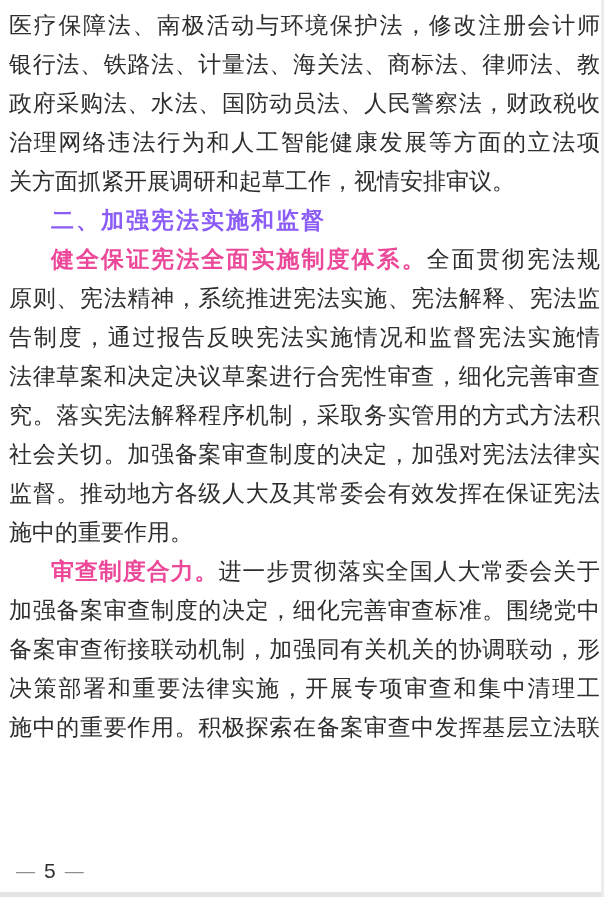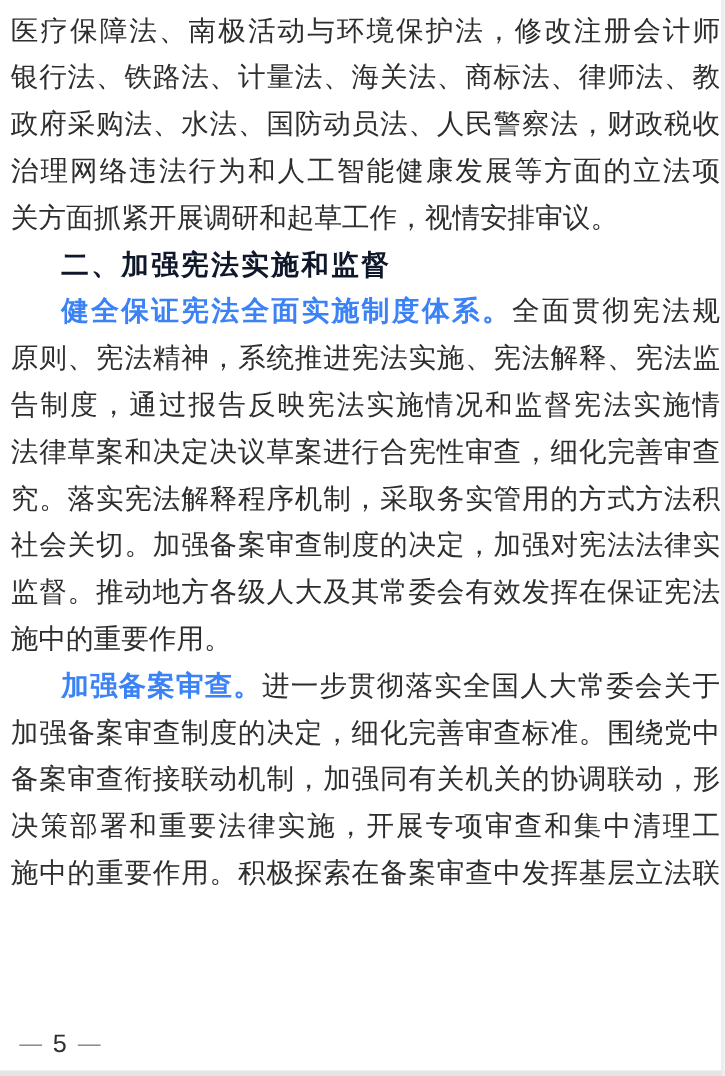--- a/index.html
+++ b/index.html
@@ -35,26 +35,26 @@
     text-align: justify;
     text-align-last: justify;
     text-justify: inter-character;
   }
   .indent {
     padding-left: 42px;
   }
   .heading {
     font-family: "Liberation Sans", sans-serif;
     font-weight: bold;
-    color: #0f172a;
+    color: #8b5cf6;
     letter-spacing: 2px;
   }
   .lead {
     font-weight: bold;
-    color: #3b82f6;
+    color: #ec4899;
   }
   .page-number {
     position: absolute;
     left: 16px;
     top: 856px;
     height: 30px;
     display: flex;
     align-items: center;
     gap: 9px;
     font-family: "Liberation Sans", sans-serif;
@@ -99,21 +99,21 @@
 
     <p class="line fill indent"><span class="lead">健全保证宪法全面实施制度体系。</span><span>全面贯彻宪法规定、宪法</span></p>
     <p class="line fill">原则、宪法精神，系统推进宪法实施、宪法解释、宪法监督，完</p>
     <p class="line fill">告制度，通过报告反映宪法实施情况和监督宪法实施情况。完善</p>
     <p class="line fill">法律草案和决定决议草案进行合宪性审查，细化完善审查标准</p>
     <p class="line fill">究。落实宪法解释程序机制，采取务实管用的方式方法积极回应</p>
     <p class="line fill">社会关切。加强备案审查制度的决定，加强对宪法法律实施情况的</p>
     <p class="line fill">监督。推动地方各级人大及其常委会有效发挥在保证宪法法律实</p>
     <p class="line">施中的重要作用。</p>
 
-    <p class="line fill indent"><span class="lead">加强备案审查。</span><span>进一步贯彻落实全国人大常委会关于完善和</span></p>
+    <p class="line fill indent"><span class="lead">审查制度合力。</span><span>进一步贯彻落实全国人大常委会关于完善和</span></p>
     <p class="line fill">加强备案审查制度的决定，细化完善审查标准。围绕党中央重大</p>
     <p class="line fill">备案审查衔接联动机制，加强同有关机关的协调联动，形成备案</p>
     <p class="line fill">决策部署和重要法律实施，开展专项审查和集中清理工作。健全</p>
     <p class="line fill">施中的重要作用。积极探索在备案审查中发挥基层立法联系点作用</p>
 
   </div>
 
   <div class="page-number">
     <span class="dash">—</span>
     <span class="num">5</span>

